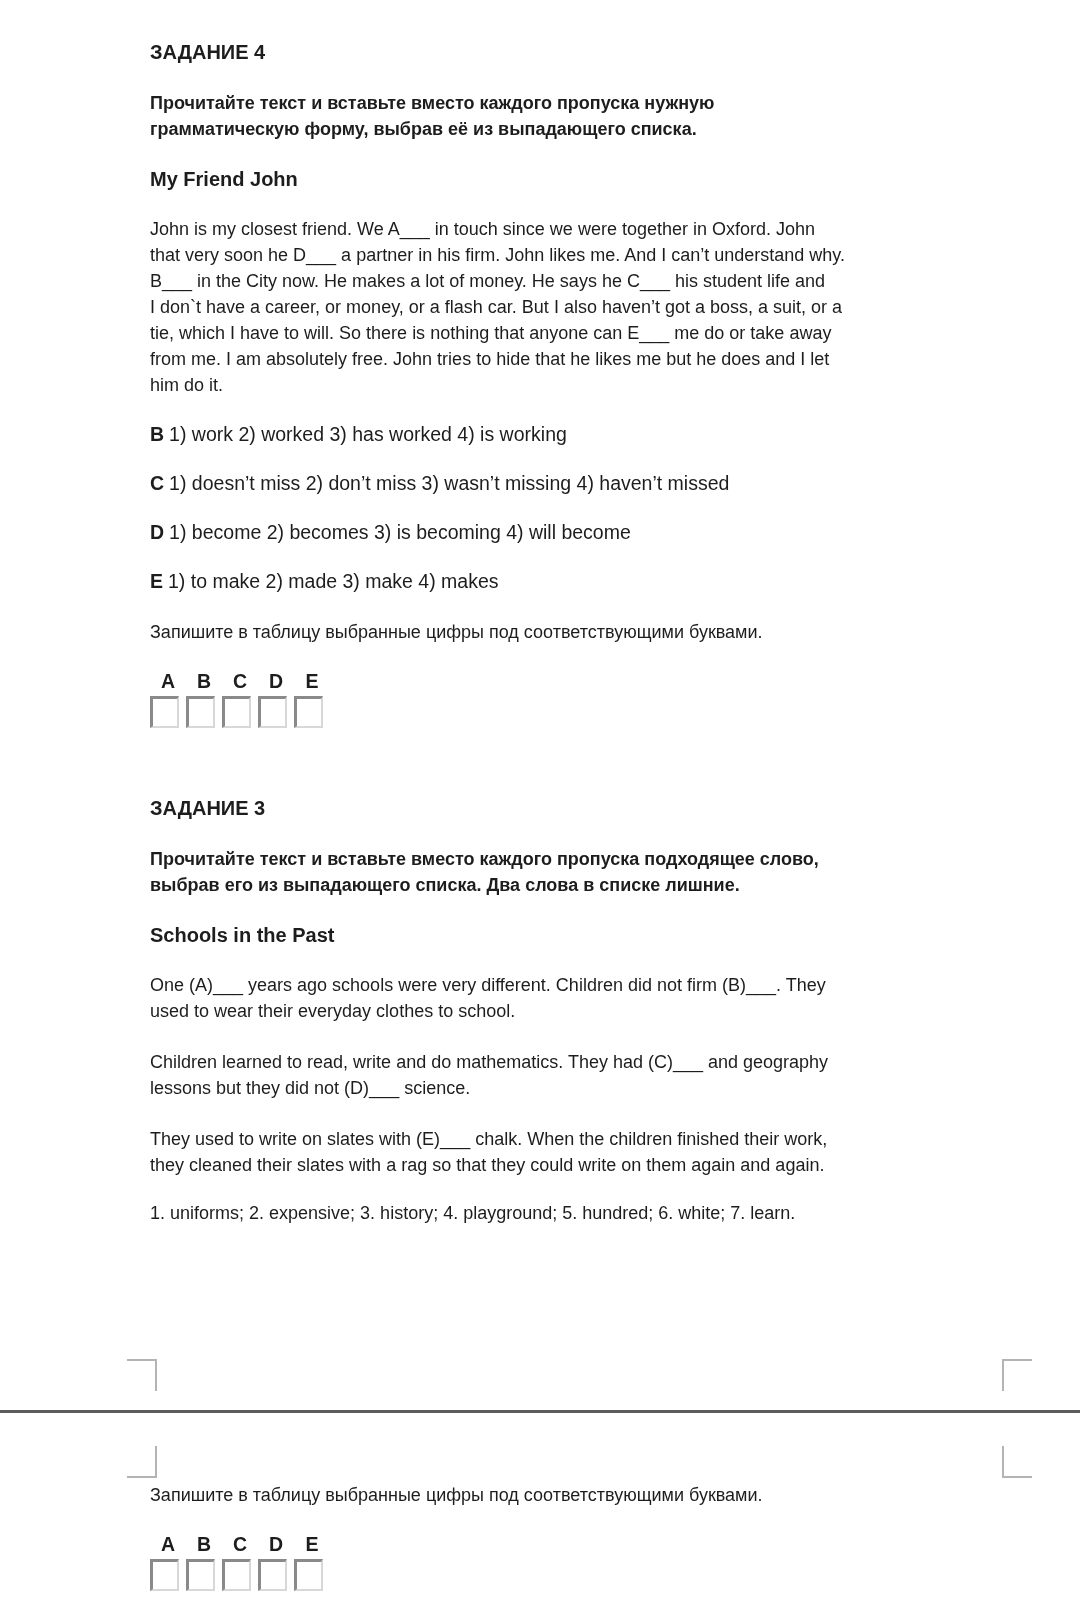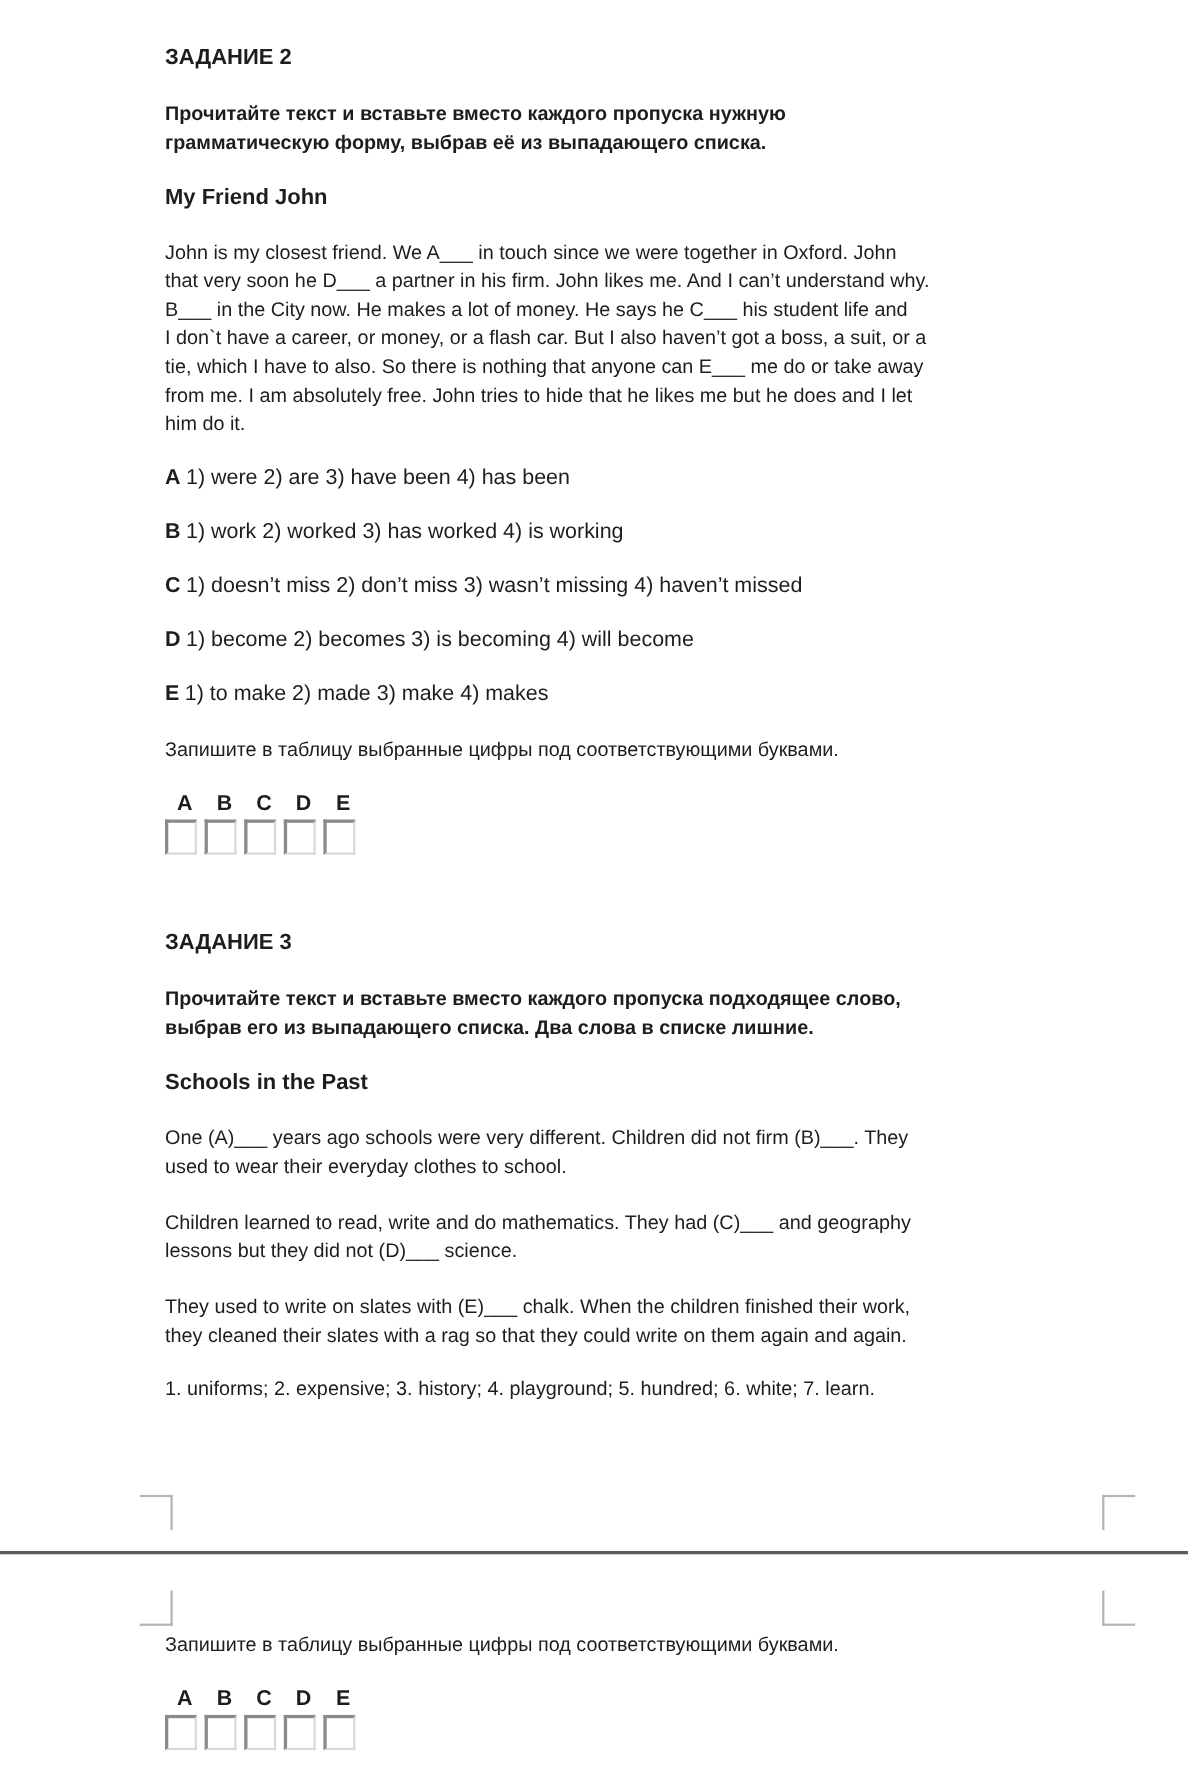--- a/index.html
+++ b/index.html
@@ -39,42 +39,39 @@
   .page2{position:absolute;left:150px;top:1482px;width:822px;}
 </style>
 </head>
 <body>
 
 <div class="doc">
 
   <div class="content">
 
     <div>
-      <div class="task-title">ЗАДАНИЕ 2</div>
+      <div class="task-title">ЗАДАНИЕ 4</div>
 
       <div class="instruction">
         <div class="line">Прочитайте текст и вставьте вместо каждого пропуска нужную</div>
         <div class="line">грамматическую форму, выбрав её из выпадающего списка.</div>
       </div>
 
       <div class="text-title">My Friend John</div>
 
       <div class="body-par">
         <div class="line">John is my closest friend. We A___ in touch since we were together in Oxford. John</div>
         <div class="line">that very soon he D___ a partner in his firm. John likes me. And I can’t understand why.</div>
         <div class="line">B___ in the City now. He makes a lot of money. He says he C___ his student life and</div>
         <div class="line">I don`t have a career, or money, or a flash car. But I also haven’t got a boss, a suit, or a</div>
-        <div class="line">tie, which I have to also. So there is nothing that anyone can E___ me do or take away</div>
+        <div class="line">tie, which I have to will. So there is nothing that anyone can E___ me do or take away</div>
         <div class="line">from me. I am absolutely free. John tries to hide that he likes me but he does and I let</div>
         <div class="line">him do it.</div>
       </div>
 
-      <div class="option">
-        <span class="opt-letter">A</span><span class="opt-text">1) were 2) are 3) have been 4) has been</span>
-      </div>
       <div class="option">
         <span class="opt-letter">B</span><span class="opt-text">1) work 2) worked 3) has worked 4) is working</span>
       </div>
       <div class="option">
         <span class="opt-letter">C</span><span class="opt-text">1) doesn’t miss 2) don’t miss 3) wasn’t missing 4) haven’t missed</span>
       </div>
       <div class="option">
         <span class="opt-letter">D</span><span class="opt-text">1) become 2) becomes 3) is becoming 4) will become</span>
       </div>
       <div class="option">

